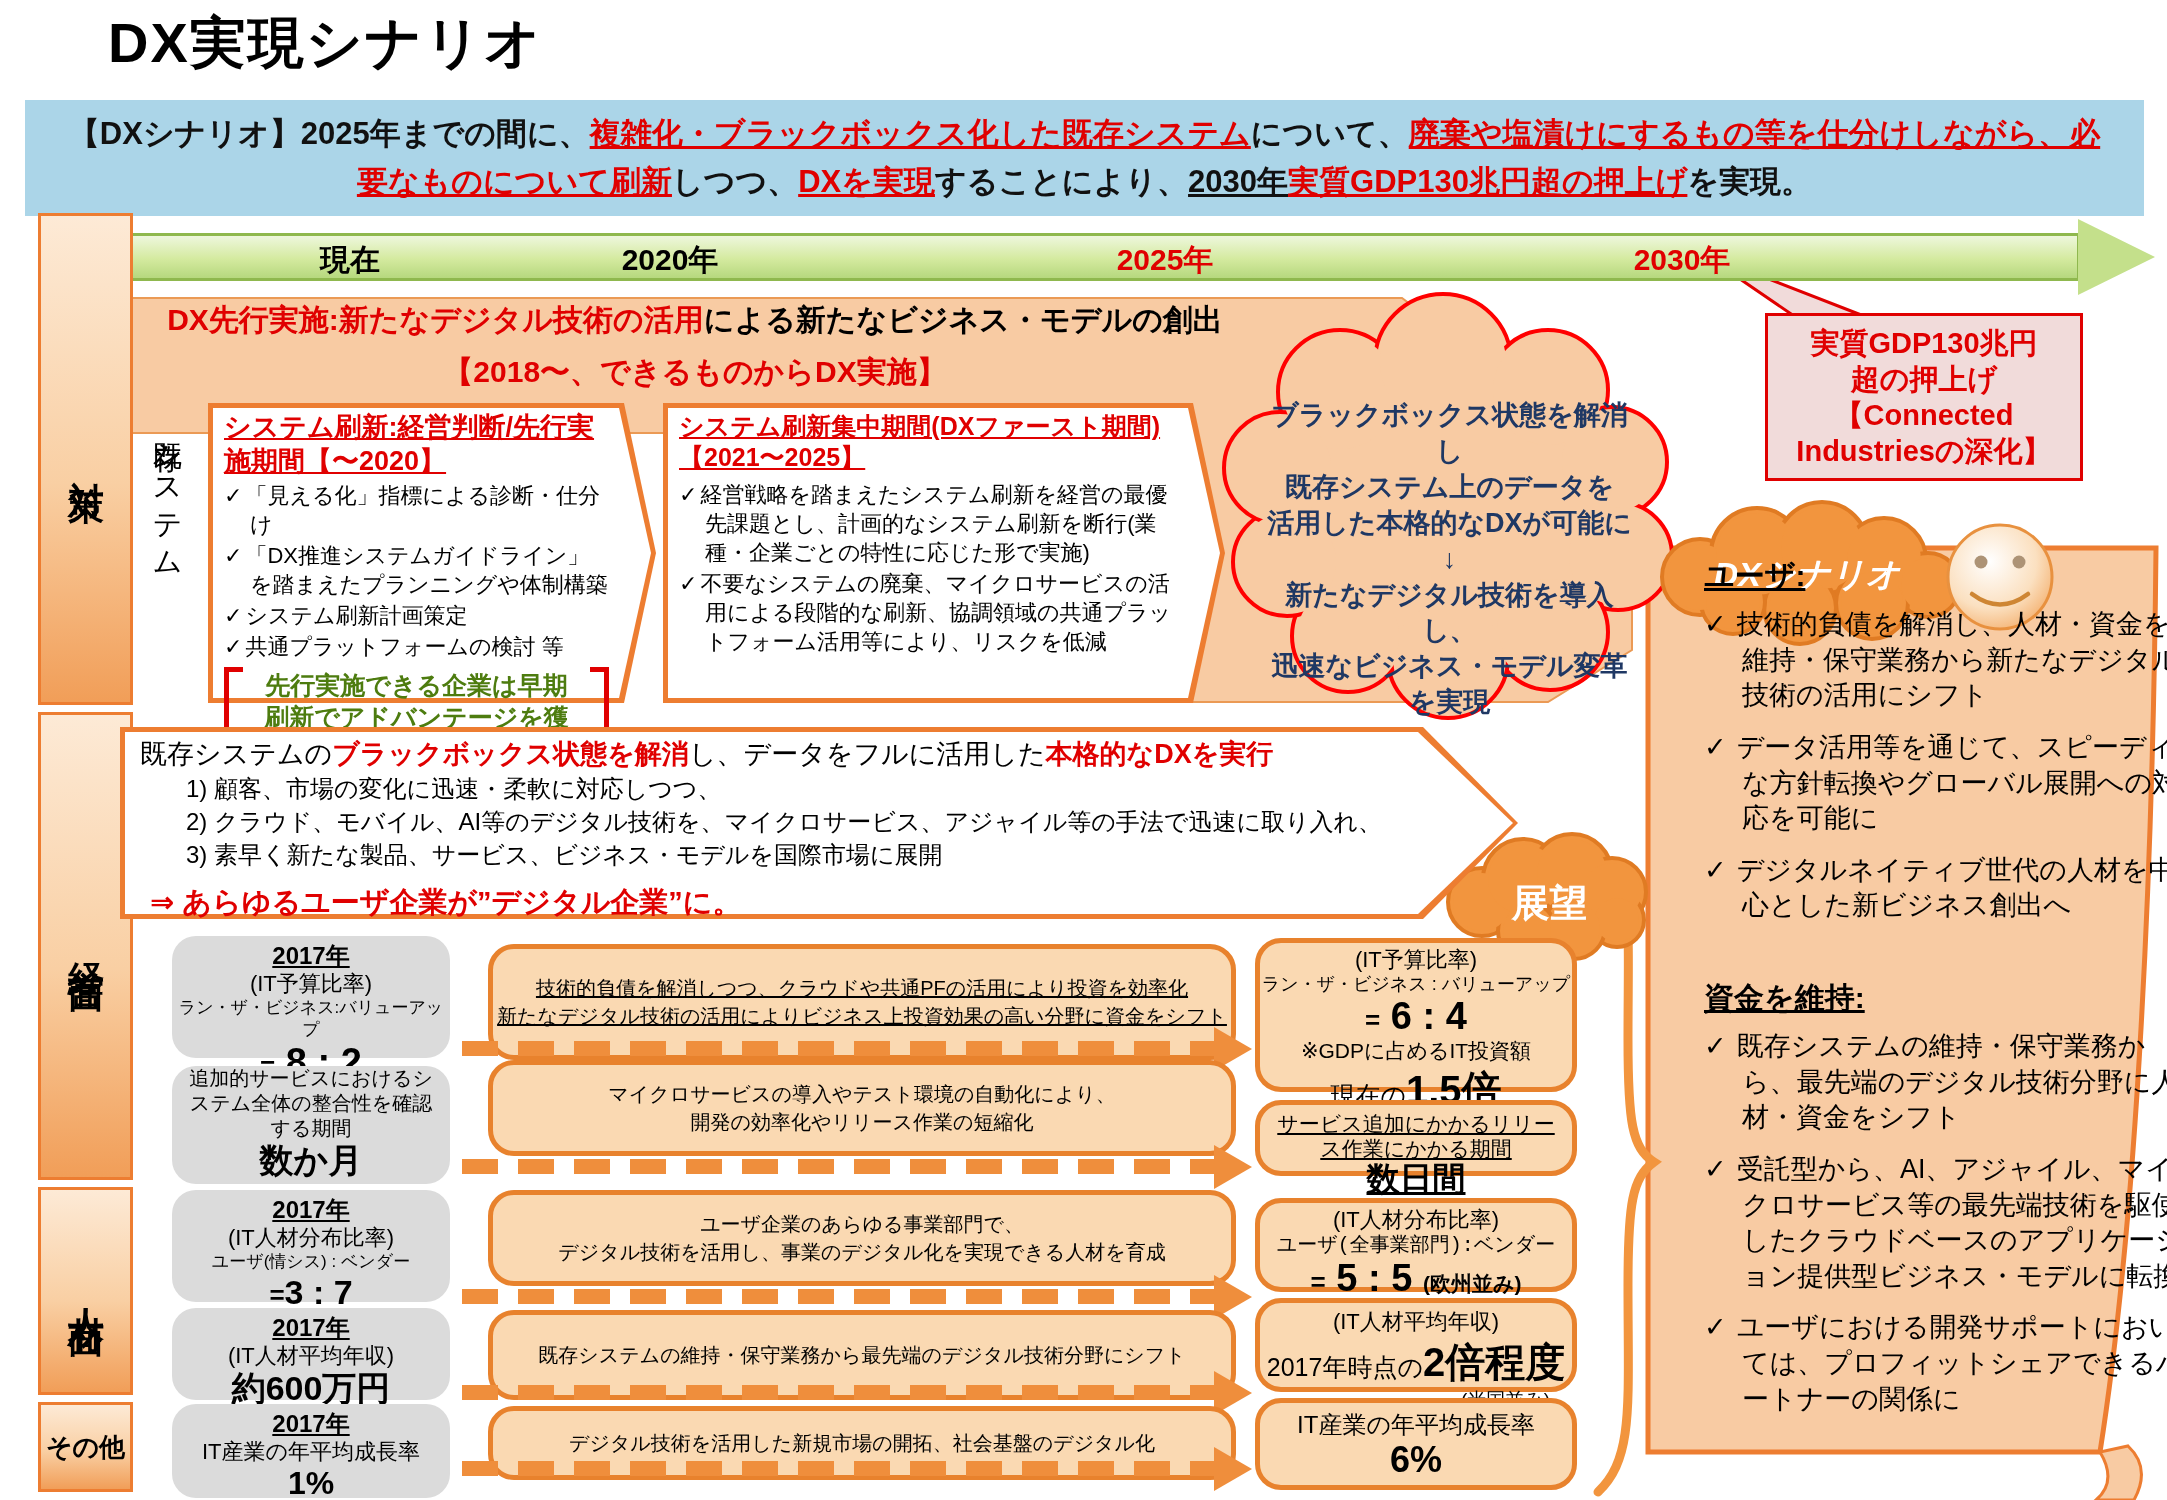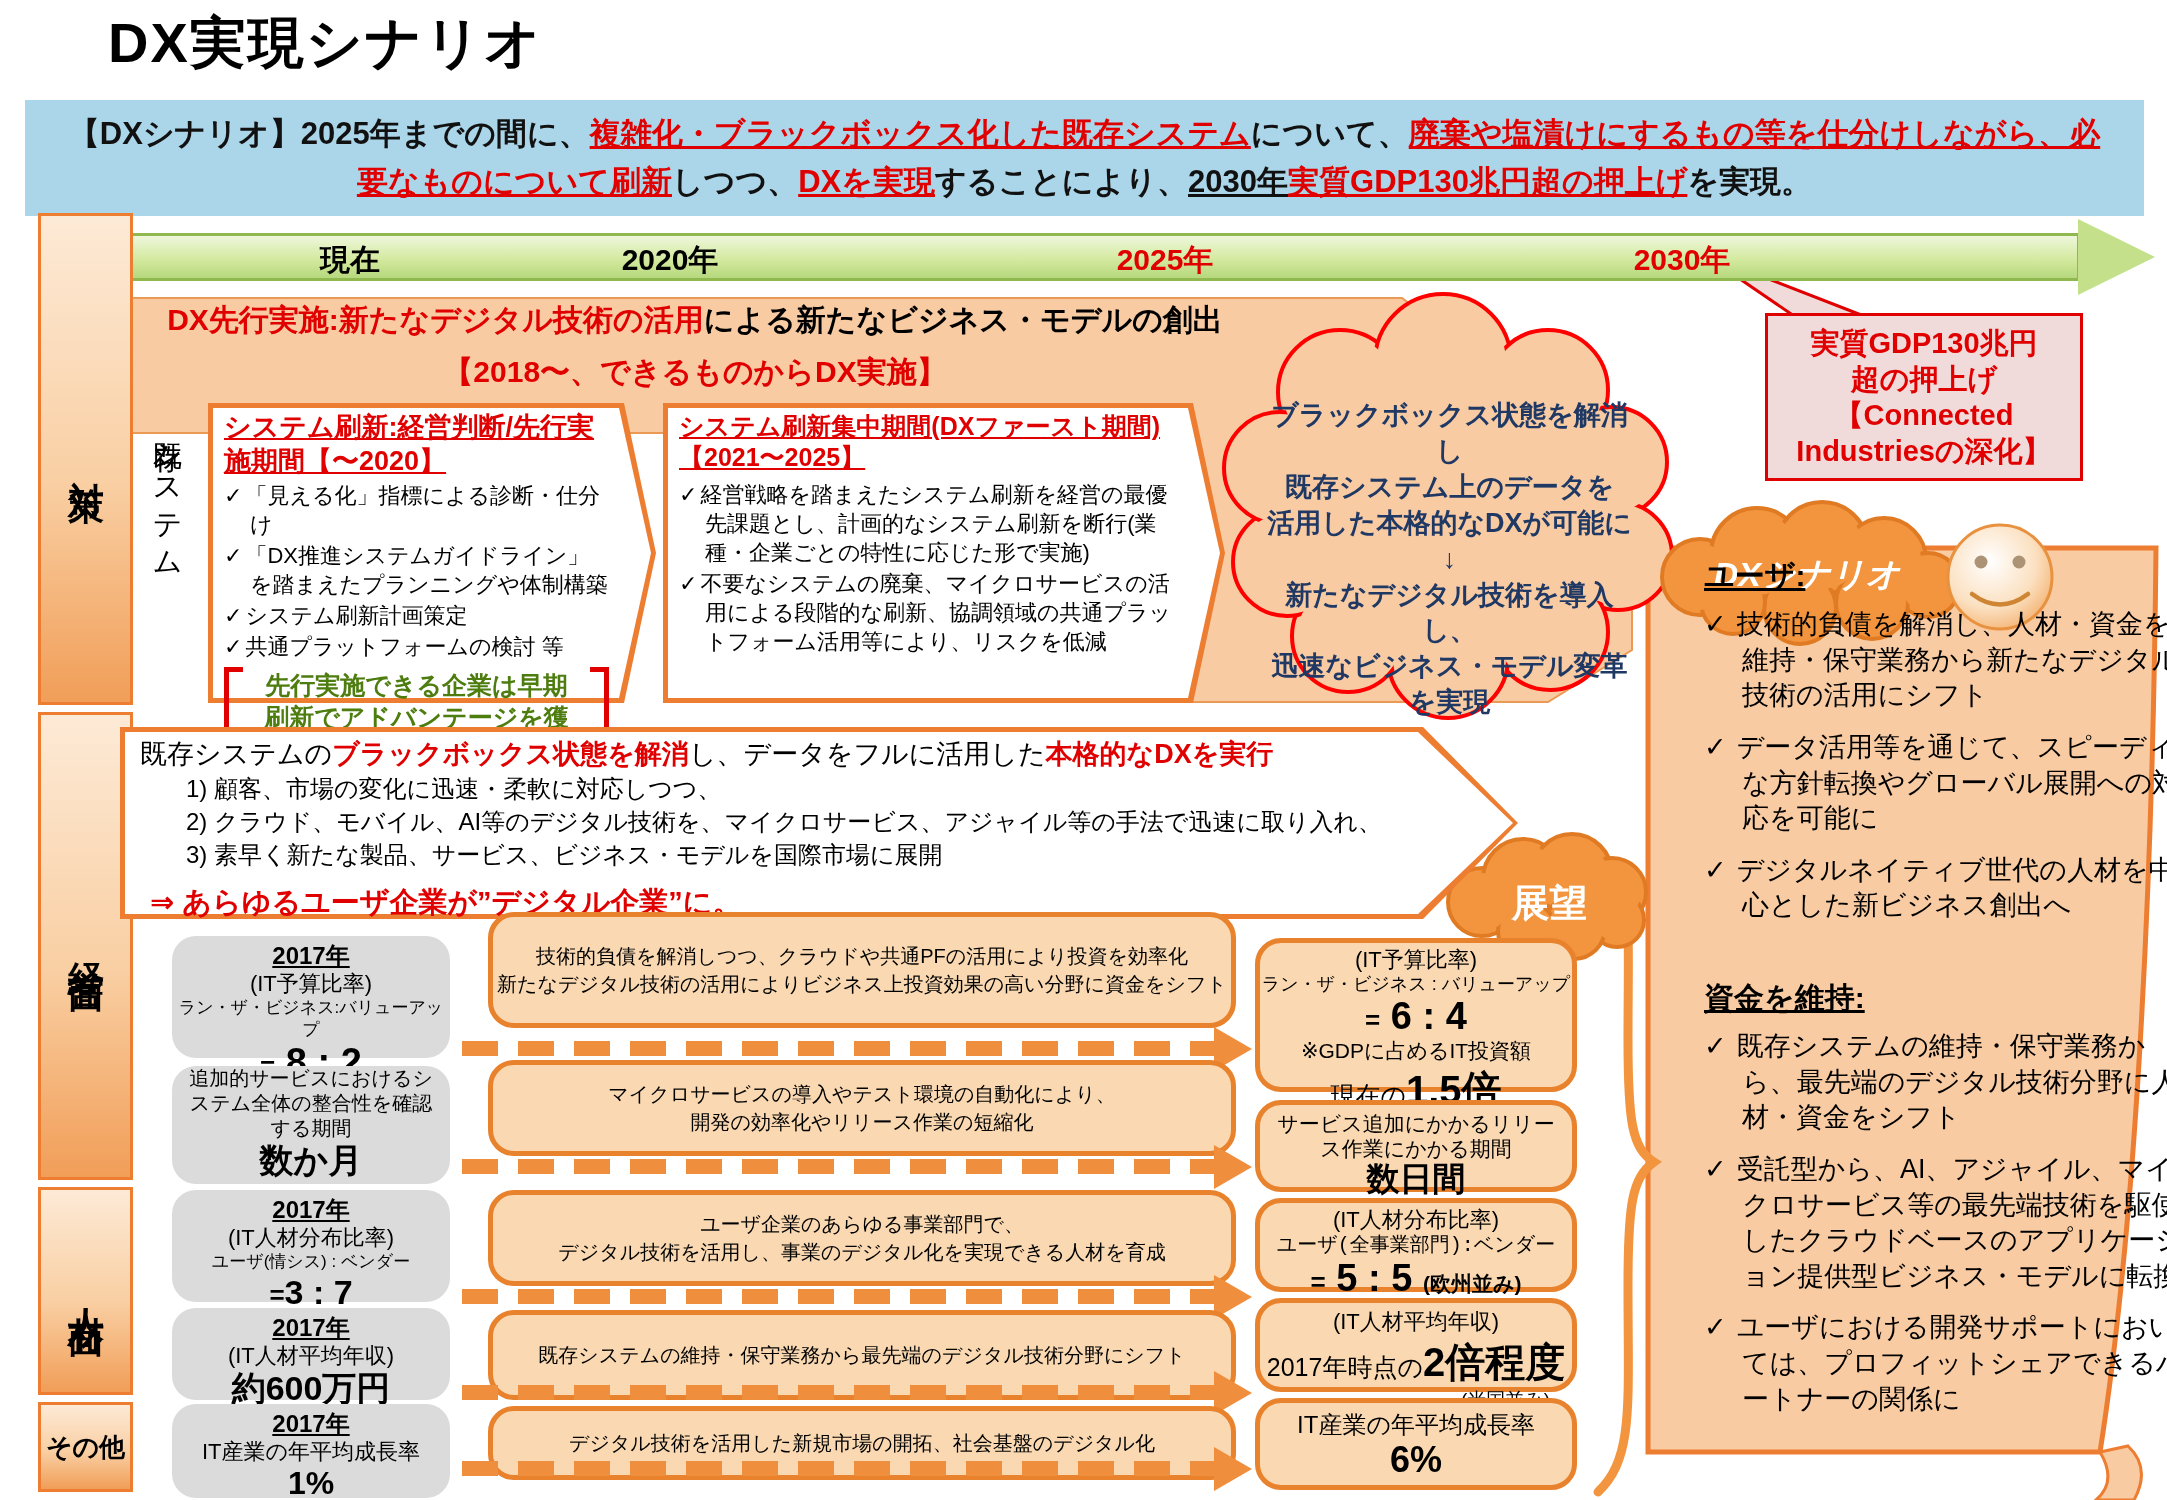--- a/index.html
+++ b/index.html
@@ -271,21 +271,21 @@
       <div class="kconc">⇒ あらゆるユーザ企業が”デジタル企業”に。</div>
     </div>
   </div>
 
   <div class="abs gray" style="top:936px;height:122px;">
     <div class="t">2017年</div>
     <div class="s">(IT予算比率)</div>
     <div class="k">ラン・ザ・ビジネス:バリューアップ</div>
     <div class="v"><span class="vp">=</span> <span>8 : 2</span></div>
   </div>
-  <div class="abs mid" style="top:912px;height:116px;">
+  <div class="abs mid" style="top:944px;height:116px;text-decoration:underline;">
       <div class="mline">技術的負債を解消しつつ、クラウドや共通PFの活用により投資を効率化</div>
       <div class="mline">新たなデジタル技術の活用によりビジネス上投資効果の高い分野に資金をシフト</div>
     </div>
   <div class="abs dash" style="top:1041px;"></div>
   <div class="abs dhead" style="top:1027px;"></div>
   <div class="abs rbox" style="top:938px;height:154px;">
     <div class="s" style="padding-top:4px;">(IT予算比率)</div>
     <div class="k">ラン・ザ・ビジネス : バリューアップ</div>
     <div class="v"><span class="vp">=</span> <span>6 : 4</span></div>
     <div class="n">※GDPに占めるIT投資額</div>
@@ -295,21 +295,21 @@
   <div class="abs gray" style="top:1066px;height:118px;">
     <div class="s3" style="padding-left:14px;padding-right:14px;">追加的サービスにおけるシステム全体の整合性を確認する期間</div>
     <div class="v" style="font-size:34px;">数か月</div>
   </div>
   <div class="abs mid" style="top:1060px;height:96px;">
       <div class="mline">マイクロサービスの導入やテスト環境の自動化により、</div>
       <div class="mline">開発の効率化やリリース作業の短縮化</div>
     </div>
   <div class="abs dash" style="top:1159px;"></div>
   <div class="abs dhead" style="top:1145px;"></div>
-  <div class="abs rbox" style="top:1100px;height:92px;">
+  <div class="abs rbox" style="top:1100px;height:76px;text-decoration:underline;">
     <div class="n" style="padding:6px 16px 0;">サービス追加にかかるリリース作業にかかる期間</div>
     <div class="v" style="font-size:33px;">数日間</div>
   </div>
 
   <div class="abs gray" style="top:1190px;height:112px;">
     <div class="t">2017年</div>
     <div class="s">(IT人材分布比率)</div>
     <div class="k">ユーザ(情シス) : ベンダー</div>
     <div class="v" style="font-size:34px;"><span class="vp">=</span><span>3 : 7</span></div>
   </div>

